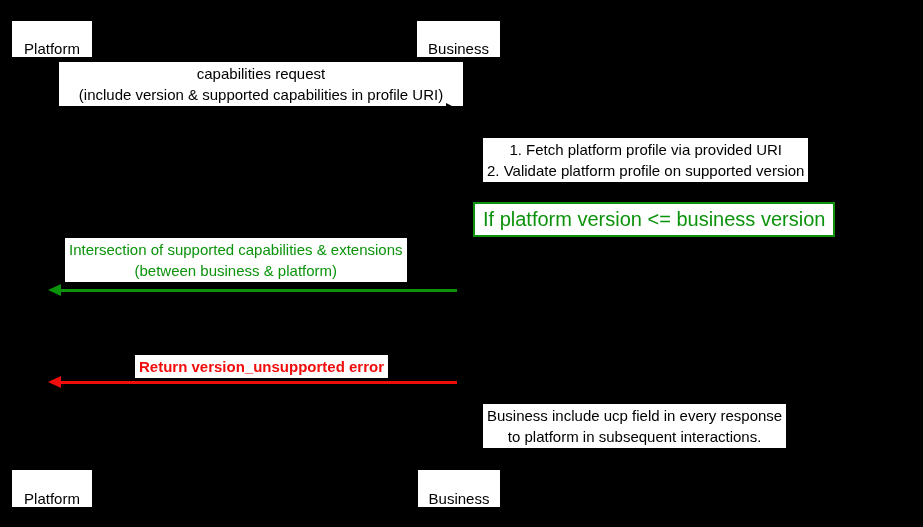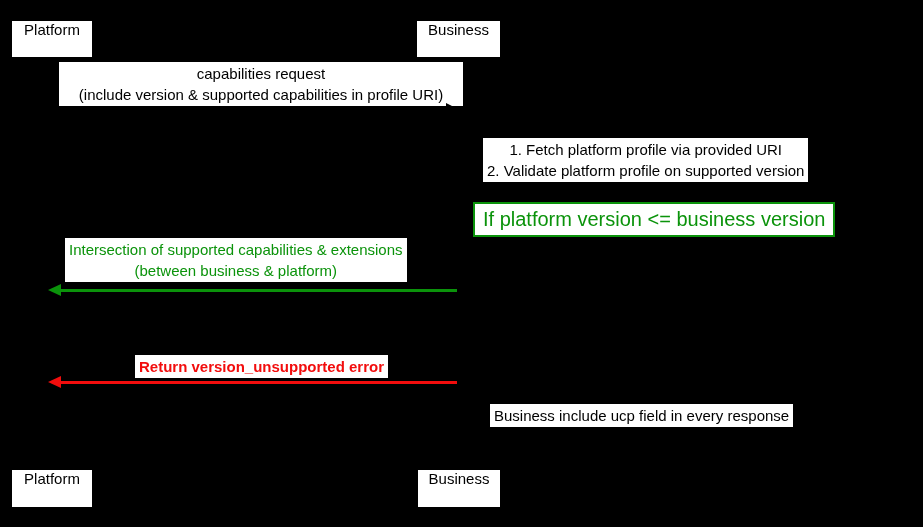--- a/index.html
+++ b/index.html
@@ -21,21 +21,21 @@
     white-space: nowrap;
     line-height: 21px;
     padding: 1px 4px;
   }
   .box .line { display: block; }
   .actor {
     position: absolute;
     background: var(--box-bg, #fff);
     color: var(--text, #000);
     display: flex;
-    align-items: flex-start;
+    align-items: flex-end;
     justify-content: center;
     font-size: 15px;
   }
   .lifeline {
     position: absolute;
     width: 1px;
     background: #000;
   }
   .msg-line { position: absolute; }
   .arrowhead { position: absolute; width: 0; height: 0; }
@@ -100,22 +100,23 @@
     <span class="line">(between business &amp; platform)</span>
   </div>
   <div class="msg-line" style="left:60px; top:289px; width:397px; height:3px; background:var(--green,#0b930b);"></div>
   <div class="arrowhead head-left-green" style="left:48px; top:284px;"></div>
 
 
   <div class="box red-text" style="left:135px; top:355px;">Return version_unsupported error</div>
   <div class="msg-line" style="left:60px; top:381px; width:397px; height:3px; background:var(--red,#f20d0d);"></div>
   <div class="arrowhead head-left-red" style="left:48px; top:376px;"></div>
 
-  <div class="box" style="left:483px; top:404px;margin-left:7px;">
+  <div class="box" style="left:483px; top:404px;">
     <span class="line">Business include ucp field in every response</span>
+    <span class="line">to platform in subsequent interactions.</span>
   </div>
 
   <div class="actor" style="left:12px; top:470px; width:80px; height:37px;">
     <span>Platform</span>
   </div>
   <div class="actor" style="left:418px; top:470px; width:82px; height:37px;">
     <span>Business</span>
   </div>
 
 </div>

